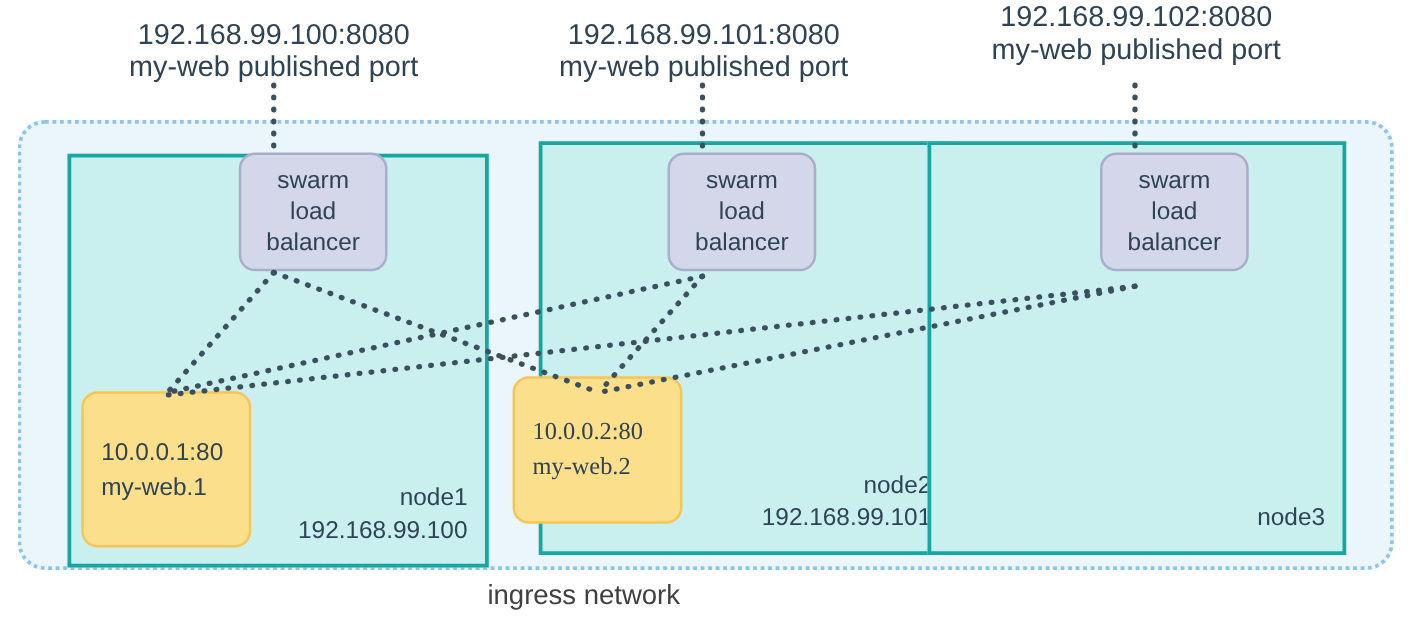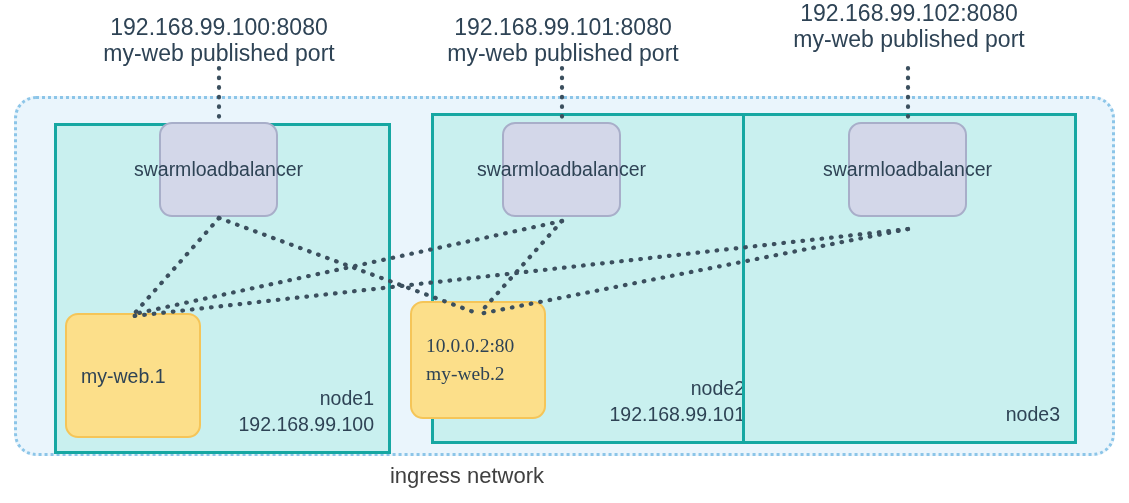--- a/index.html
+++ b/index.html
@@ -83,26 +83,27 @@
   .lb-box {
     position: absolute;
     box-sizing: border-box;
     width: 119px;
     height: 95px;
     top: 122px;
     background: #d3d7e9;
     border: 2px solid #a8aec9;
     border-radius: 13px;
     display: flex;
-    flex-direction: row;
+    flex-direction: column;
     align-items: center;
     justify-content: center;
     color: #2e4355;
     font-size: 19.5px;
     line-height: 25px;
+    margin-left: 32px;
   }
   #lb-box-1 { left: 159px; }
   #lb-box-2 { left: 502px; }
   #lb-box-3 { left: 848px; }
   .lb-box span { display: block; }
 
   
   .task-box {
     position: absolute;
     box-sizing: border-box;
@@ -200,20 +201,21 @@
     <span>balancer</span>
   </div>
 
   <div class="lb-box" id="lb-box-3">
     <span>swarm</span>
     <span>load</span>
     <span>balancer</span>
   </div>
 
   <div class="task-box" id="task-box-1">
+    <span>10.0.0.1:80</span>
     <span>my-web.1</span>
   </div>
 
   <div class="task-box" id="task-box-2">
     <span>10.0.0.2:80</span>
     <span>my-web.2</span>
   </div>
 
   <svg id="wires" viewBox="0 0 1129 503" xmlns="http://www.w3.org/2000/svg">
 

